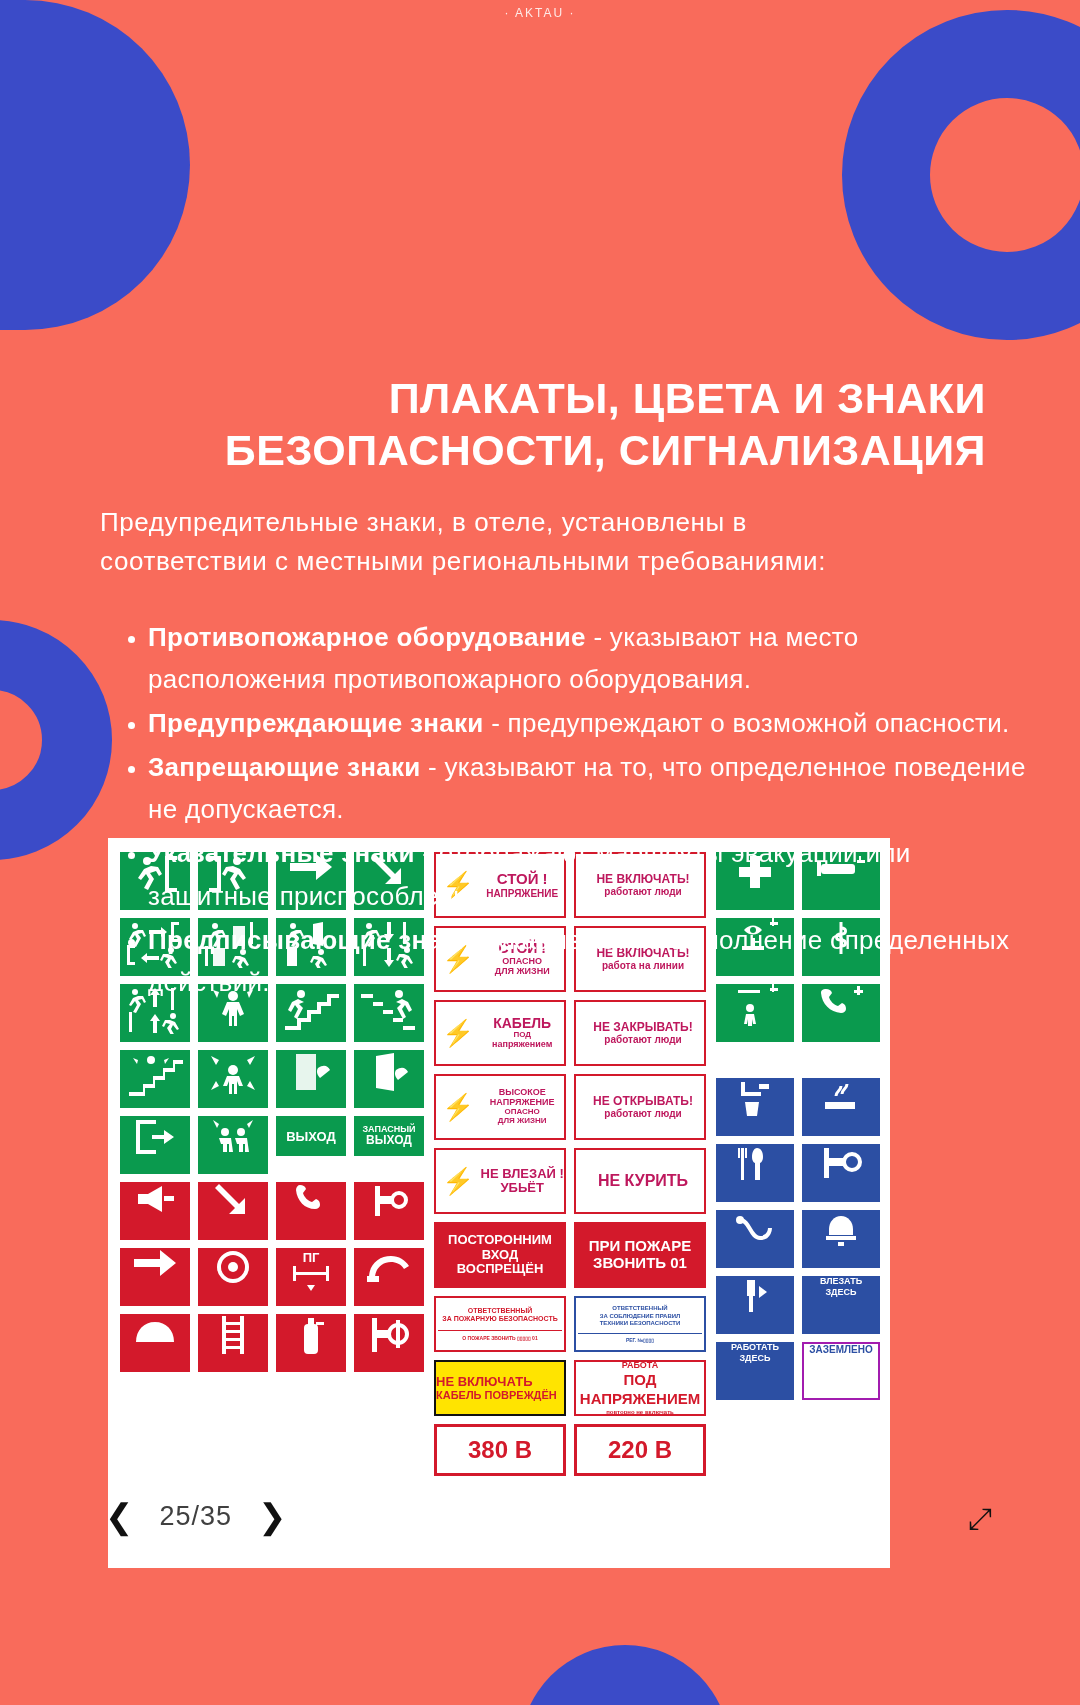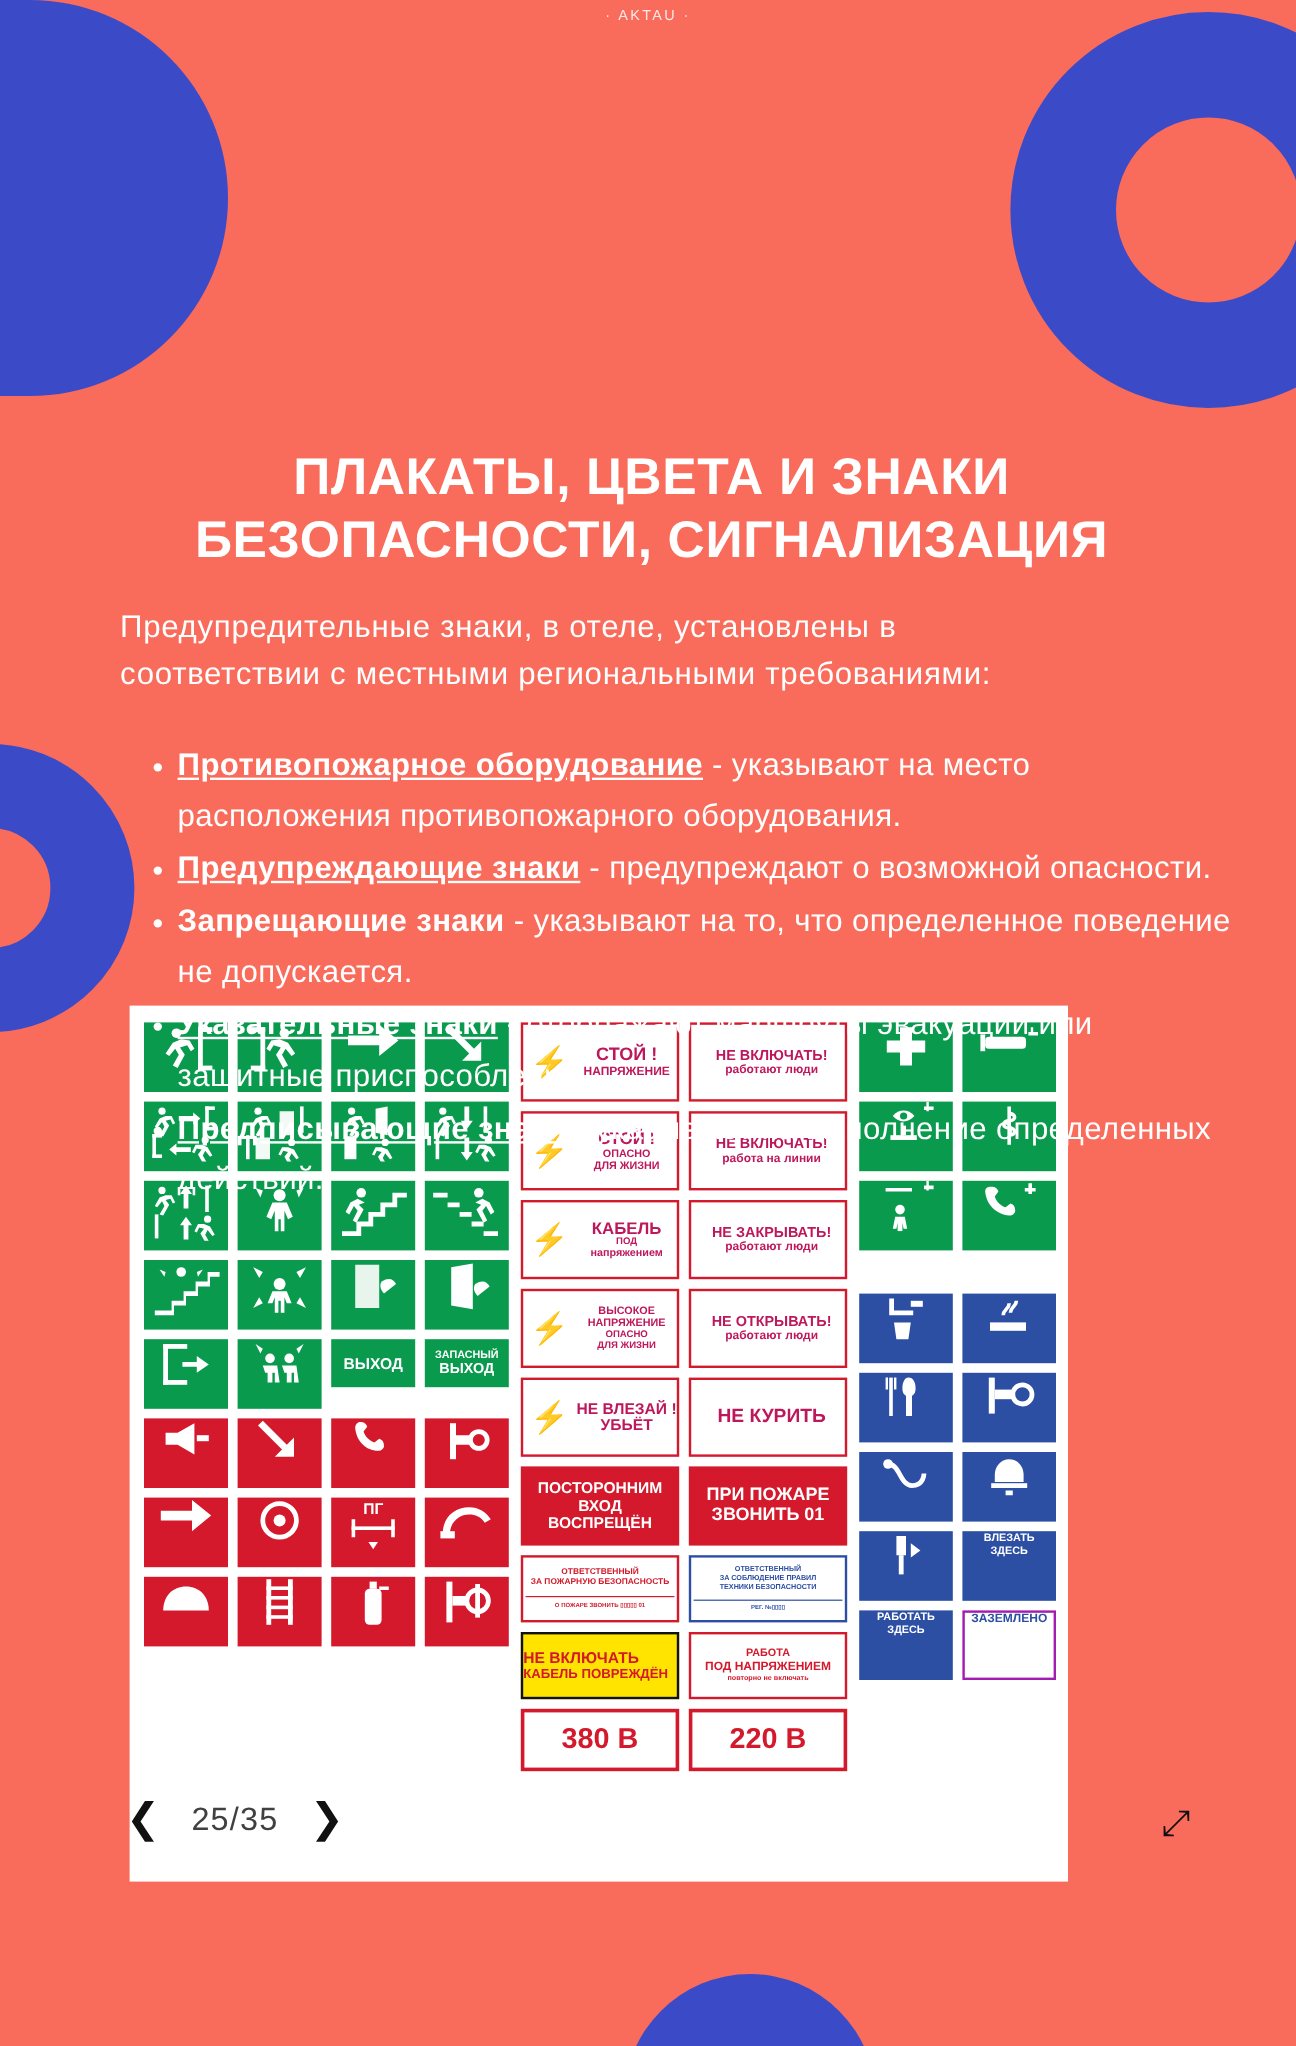--- a/index.html
+++ b/index.html
@@ -60,42 +60,42 @@
     z-index: 5;
     padding: 42px 54px 0 100px;
   }
   h1.title {
     margin: 0;
     color: #ffffff;
     font-size: 43px;
     line-height: 1.22;
     font-weight: bold;
     letter-spacing: .5px;
-    text-align: center;
+    text-align: right;
     padding-right: 40px;
   }
   p.intro {
     margin: 26px 0 0 0;
     color: #ffffff;
     font-size: 26px;
     line-height: 1.52;
     letter-spacing: .6px;
     max-width: 800px;
   }
   ul.bullets {
     margin: 34px 0 0 0;
     padding-left: 48px;
     color: #ffffff;
     font-size: 26px;
     line-height: 1.62;
     letter-spacing: .3px;
   }
   ul.bullets li { margin-bottom: 2px; }
   ul.bullets li::marker { font-size: 22px; }
-  .term { font-weight: bold; text-decoration: underline; }
+  .term { font-weight: bold; }
   .term.nolink { text-decoration: none; }
 
   
   .board {
     position: absolute;
     left: 108px; top: 838px;
     width: 782px; height: 730px;
     background: #ffffff;
     z-index: 4;
     padding: 14px 12px;
@@ -656,21 +656,21 @@
           </div>
         </div>
 
         <div class="row">
           <div class="plate-yellow">
             <div style="font-size:13px">НЕ ВКЛЮЧАТЬ</div>
             <div style="font-size:11px">КАБЕЛЬ ПОВРЕЖДЁН</div>
           </div>
           <div class="plate-resp">
             <div style="font-size:9px">РАБОТА</div>
-            <div style="font-size:10px">ПОД НАПРЯЖЕНИЕМ</div>
+            <div style="font-size:15px">ПОД НАПРЯЖЕНИЕМ</div>
             <div style="font-size:6px">повторно не включать</div>
           </div>
         </div>
 
         <div class="row">
           <div class="plate-volt">380 В</div>
           <div class="plate-volt">220 В</div>
         </div>
       </div>
 

